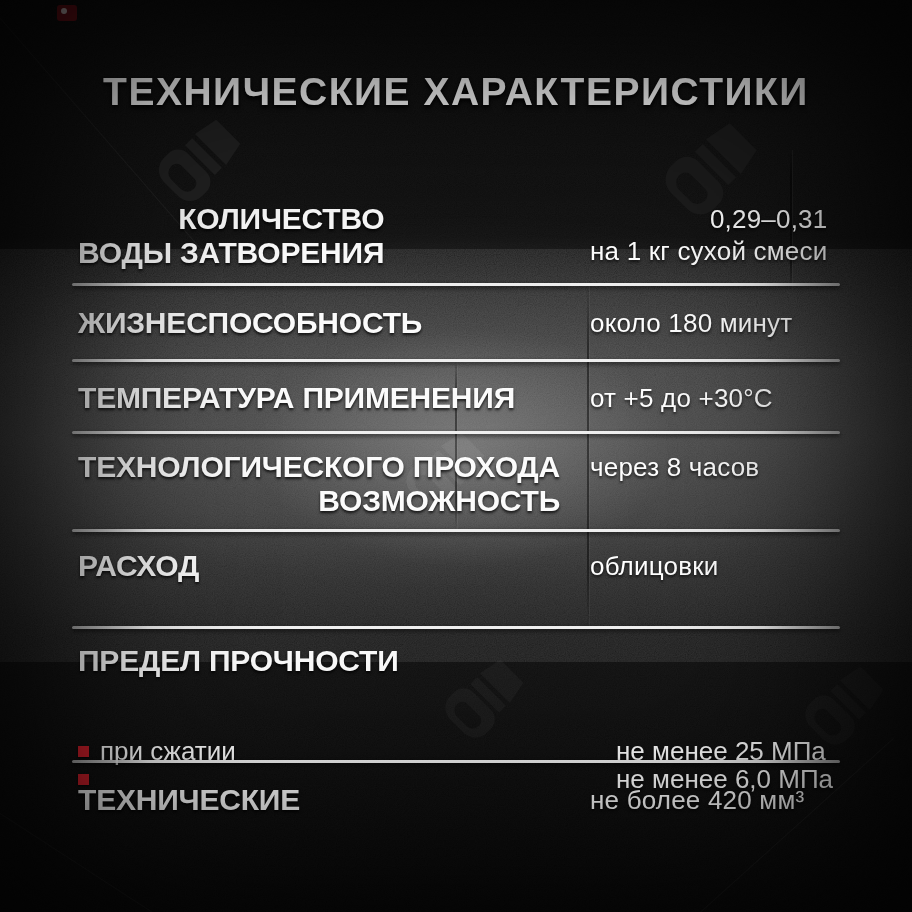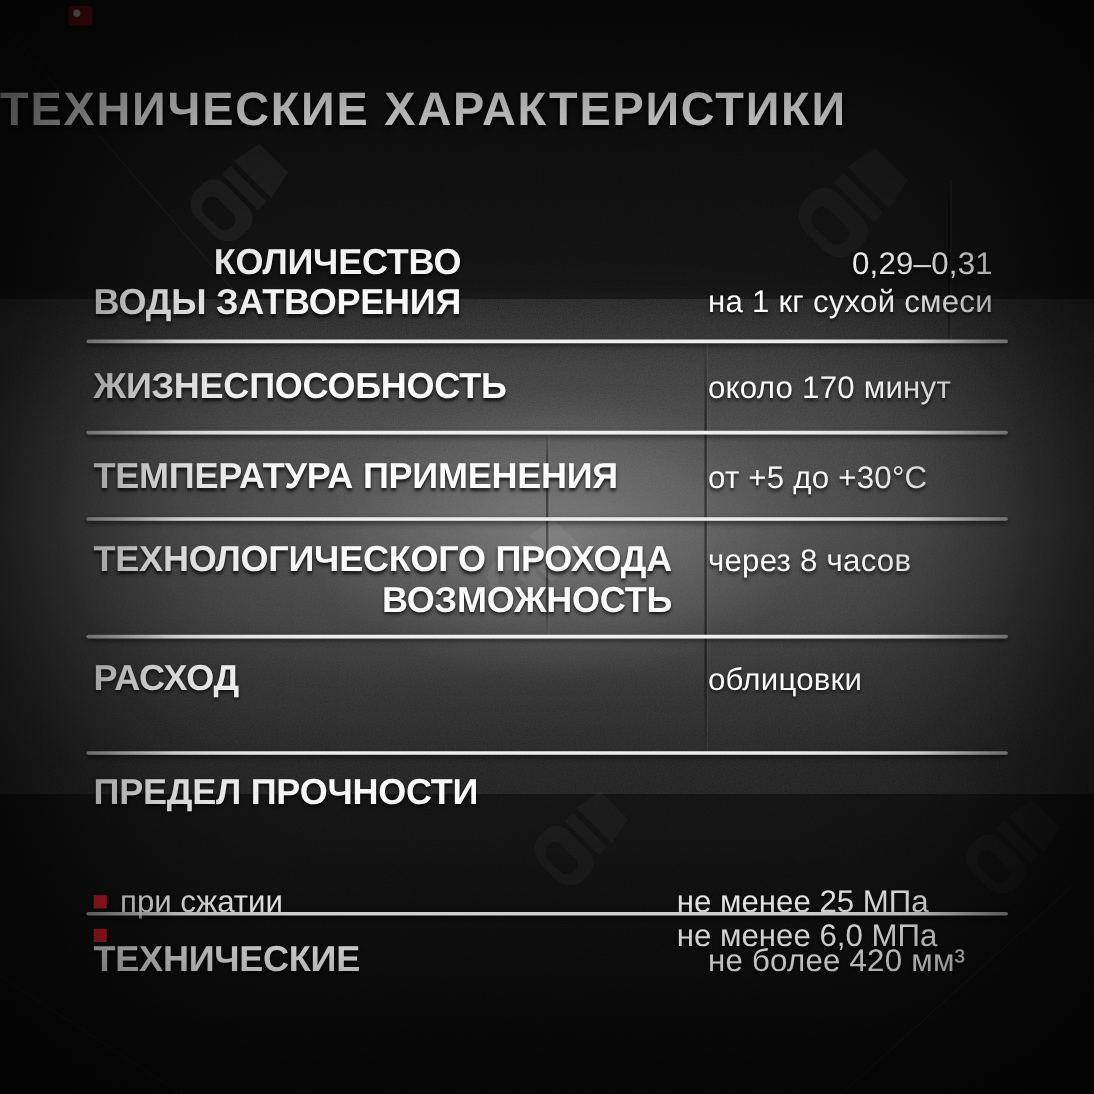--- a/index.html
+++ b/index.html
@@ -23,37 +23,37 @@
   .seam{position:absolute;width:2px;pointer-events:none;
     background:linear-gradient(180deg, rgba(0,0,0,0) 0%, rgba(0,0,0,0.45) 18%, rgba(0,0,0,0.45) 82%, rgba(0,0,0,0) 100%);
     box-shadow:1px 0 0 rgba(255,255,255,0.05);}
   .wm{position:absolute;pointer-events:none;}
 
   .brand-logo{position:absolute;left:57px;top:5px;width:20px;height:16px;border-radius:3px;
     background:#7e141c;}
   .brand-logo .dot{position:absolute;left:4px;top:3px;width:6px;height:6px;border-radius:50%;
     background:rgba(255,255,255,0.85);}
 
-  .page-title{position:absolute;left:0;right:0;top:70px;text-align:left;
+  .page-title{position:absolute;left:0;right:0;top:70px;text-align:center;
     font-size:39px;font-weight:700;letter-spacing:1.5px;white-space:nowrap;color:#ffffff;
     text-shadow:0 3px 4px rgba(0,0,0,0.9),0 0 2px rgba(0,0,0,0.6);}
 
   .row{position:absolute;left:0;right:0;}
   .row-label{position:absolute;left:78px;top:0;font-size:30px;line-height:34px;font-weight:700;
     letter-spacing:-0.2px;white-space:nowrap;color:#fbfbfb;
     text-shadow:0 2px 3px rgba(0,0,0,0.8);text-align:right;}
   .row-value{position:absolute;left:590px;top:1px;font-size:26px;line-height:32px;font-weight:400;
     letter-spacing:0.2px;white-space:nowrap;color:#ffffff;
     text-shadow:0 2px 3px rgba(0,0,0,0.7);text-align:right;}
   .bullet-row{position:absolute;left:0;right:0;height:28px;margin-top:43px;}
   .bullet-sq{position:absolute;left:78px;top:9px;width:11px;height:11px;background:#d4202c;
     box-shadow:0 1px 2px rgba(0,0,0,0.7);}
   .bullet-label{position:absolute;left:100px;top:0;font-size:26px;line-height:28px;white-space:nowrap;
     color:#ffffff;text-shadow:0 2px 3px rgba(0,0,0,0.7);}
-  .bullet-value{position:absolute;left:564px;top:0;font-size:26px;line-height:28px;white-space:nowrap;
+  .bullet-value{position:absolute;left:616px;top:0;font-size:26px;line-height:28px;white-space:nowrap;
     color:#ffffff;text-shadow:0 2px 3px rgba(0,0,0,0.7);}
 
   .divider{position:absolute;left:72px;width:768px;height:3px;border-radius:2px;
     background:linear-gradient(90deg, rgba(214,214,214,0.75), #efefef 10%, #ededed 90%, rgba(214,214,214,0.75));
     box-shadow:0 2px 4px rgba(0,0,0,0.65);}
 </style>
 </head>
 <body>
 
 <div class="canvas">
@@ -114,21 +114,21 @@
         <div class="row-value">
           <div>0,29–0,31</div>
           <div>на 1 кг сухой смеси</div>
         </div>
       </div>
       <div class="row" style="top: 306px;">
         <div class="row-label">
           <div>ЖИЗНЕСПОСОБНОСТЬ</div>
         </div>
         <div class="row-value">
-          <div>около 170 минут</div>
+          <div>около 180 минут</div>
         </div>
       </div>
       <div class="row" style="top: 381px;">
         <div class="row-label">
           <div>ТЕМПЕРАТУРА ПРИМЕНЕНИЯ</div>
         </div>
         <div class="row-value">
           <div>от +5 до +30°С</div>
         </div>
       </div>

